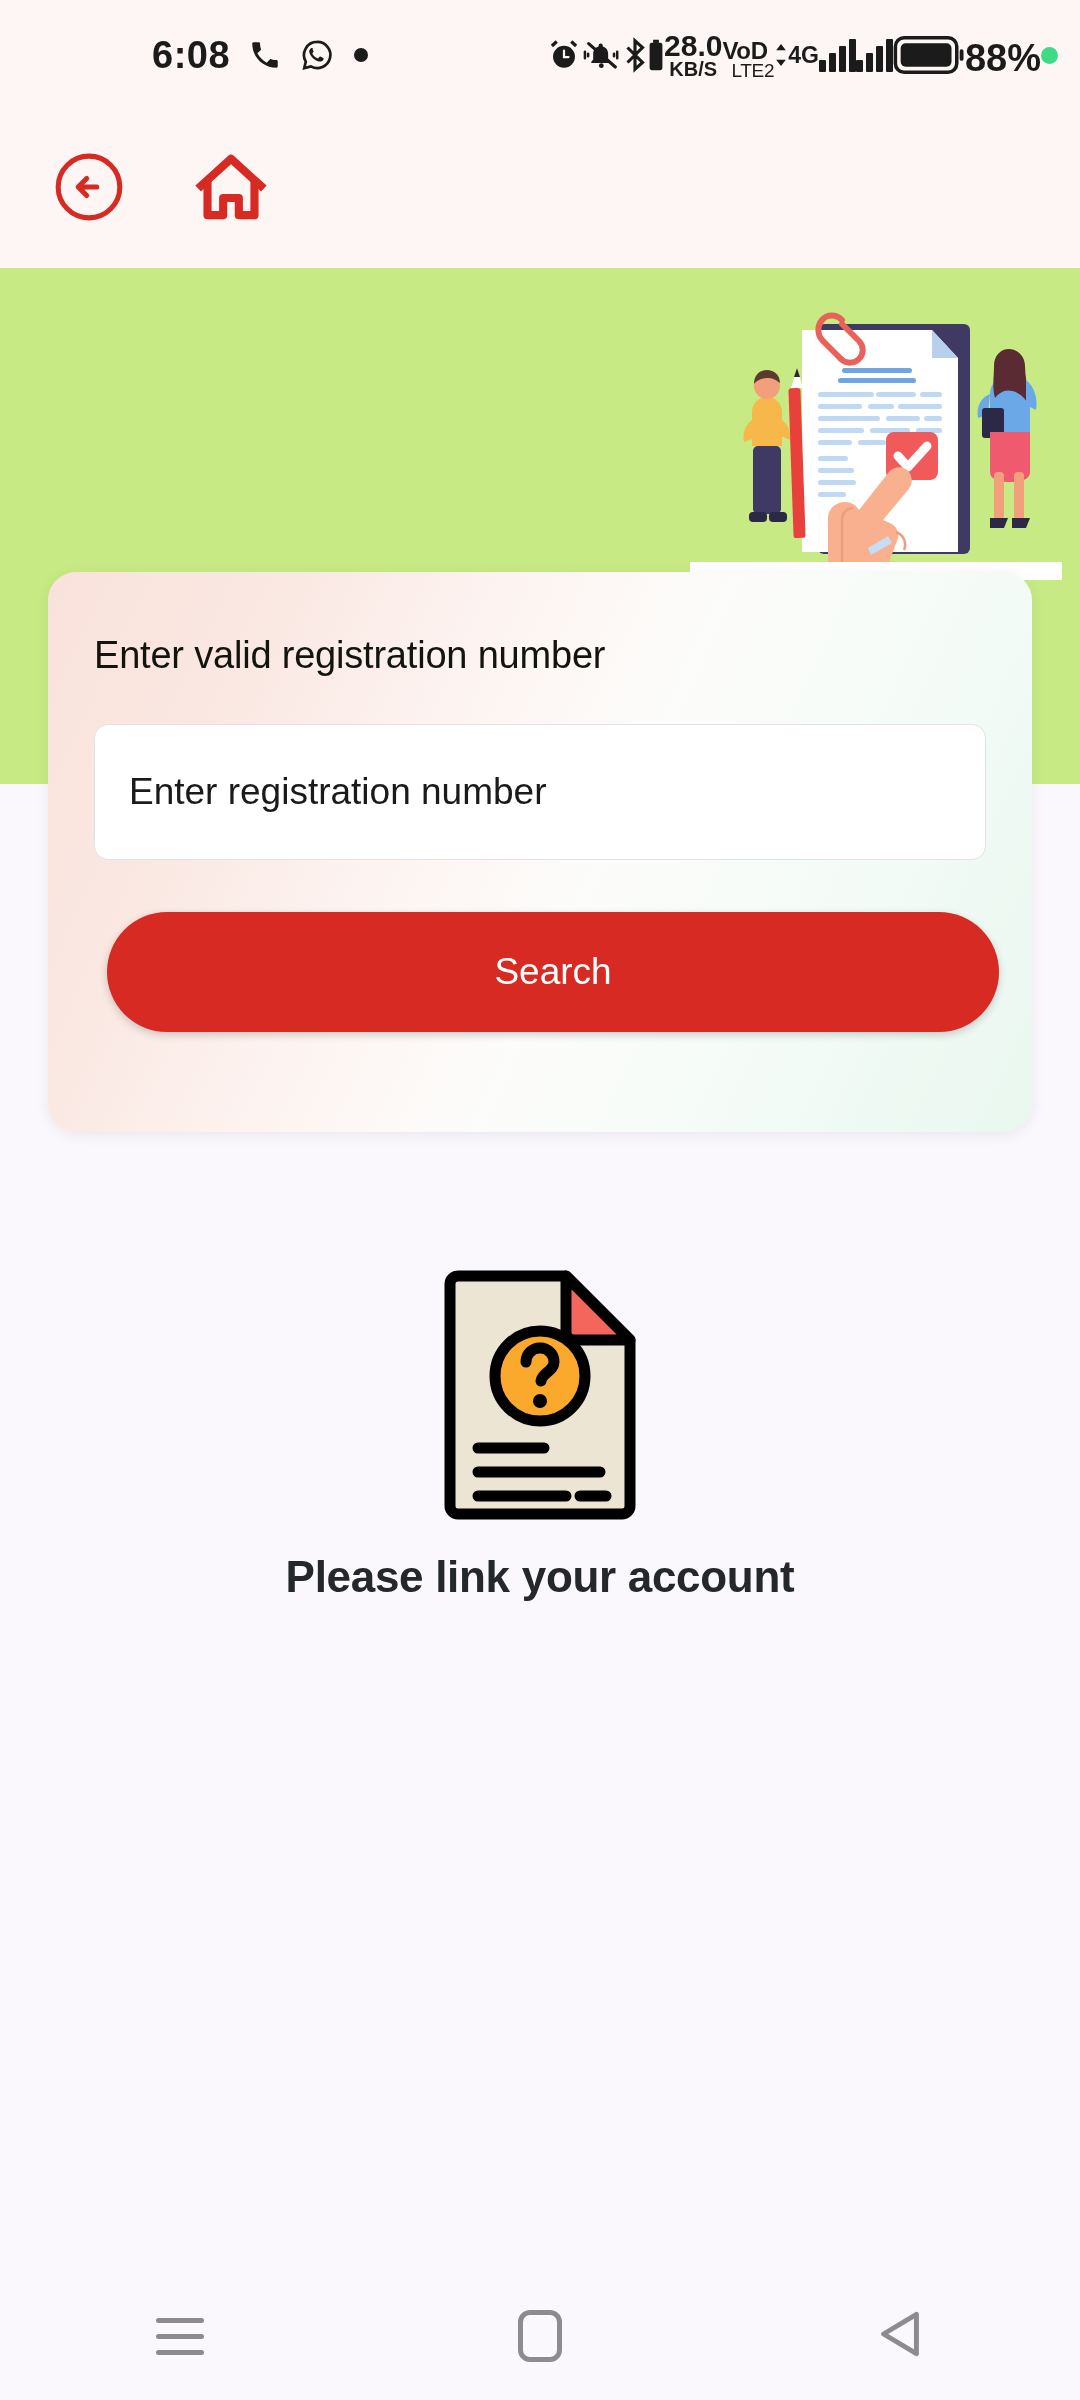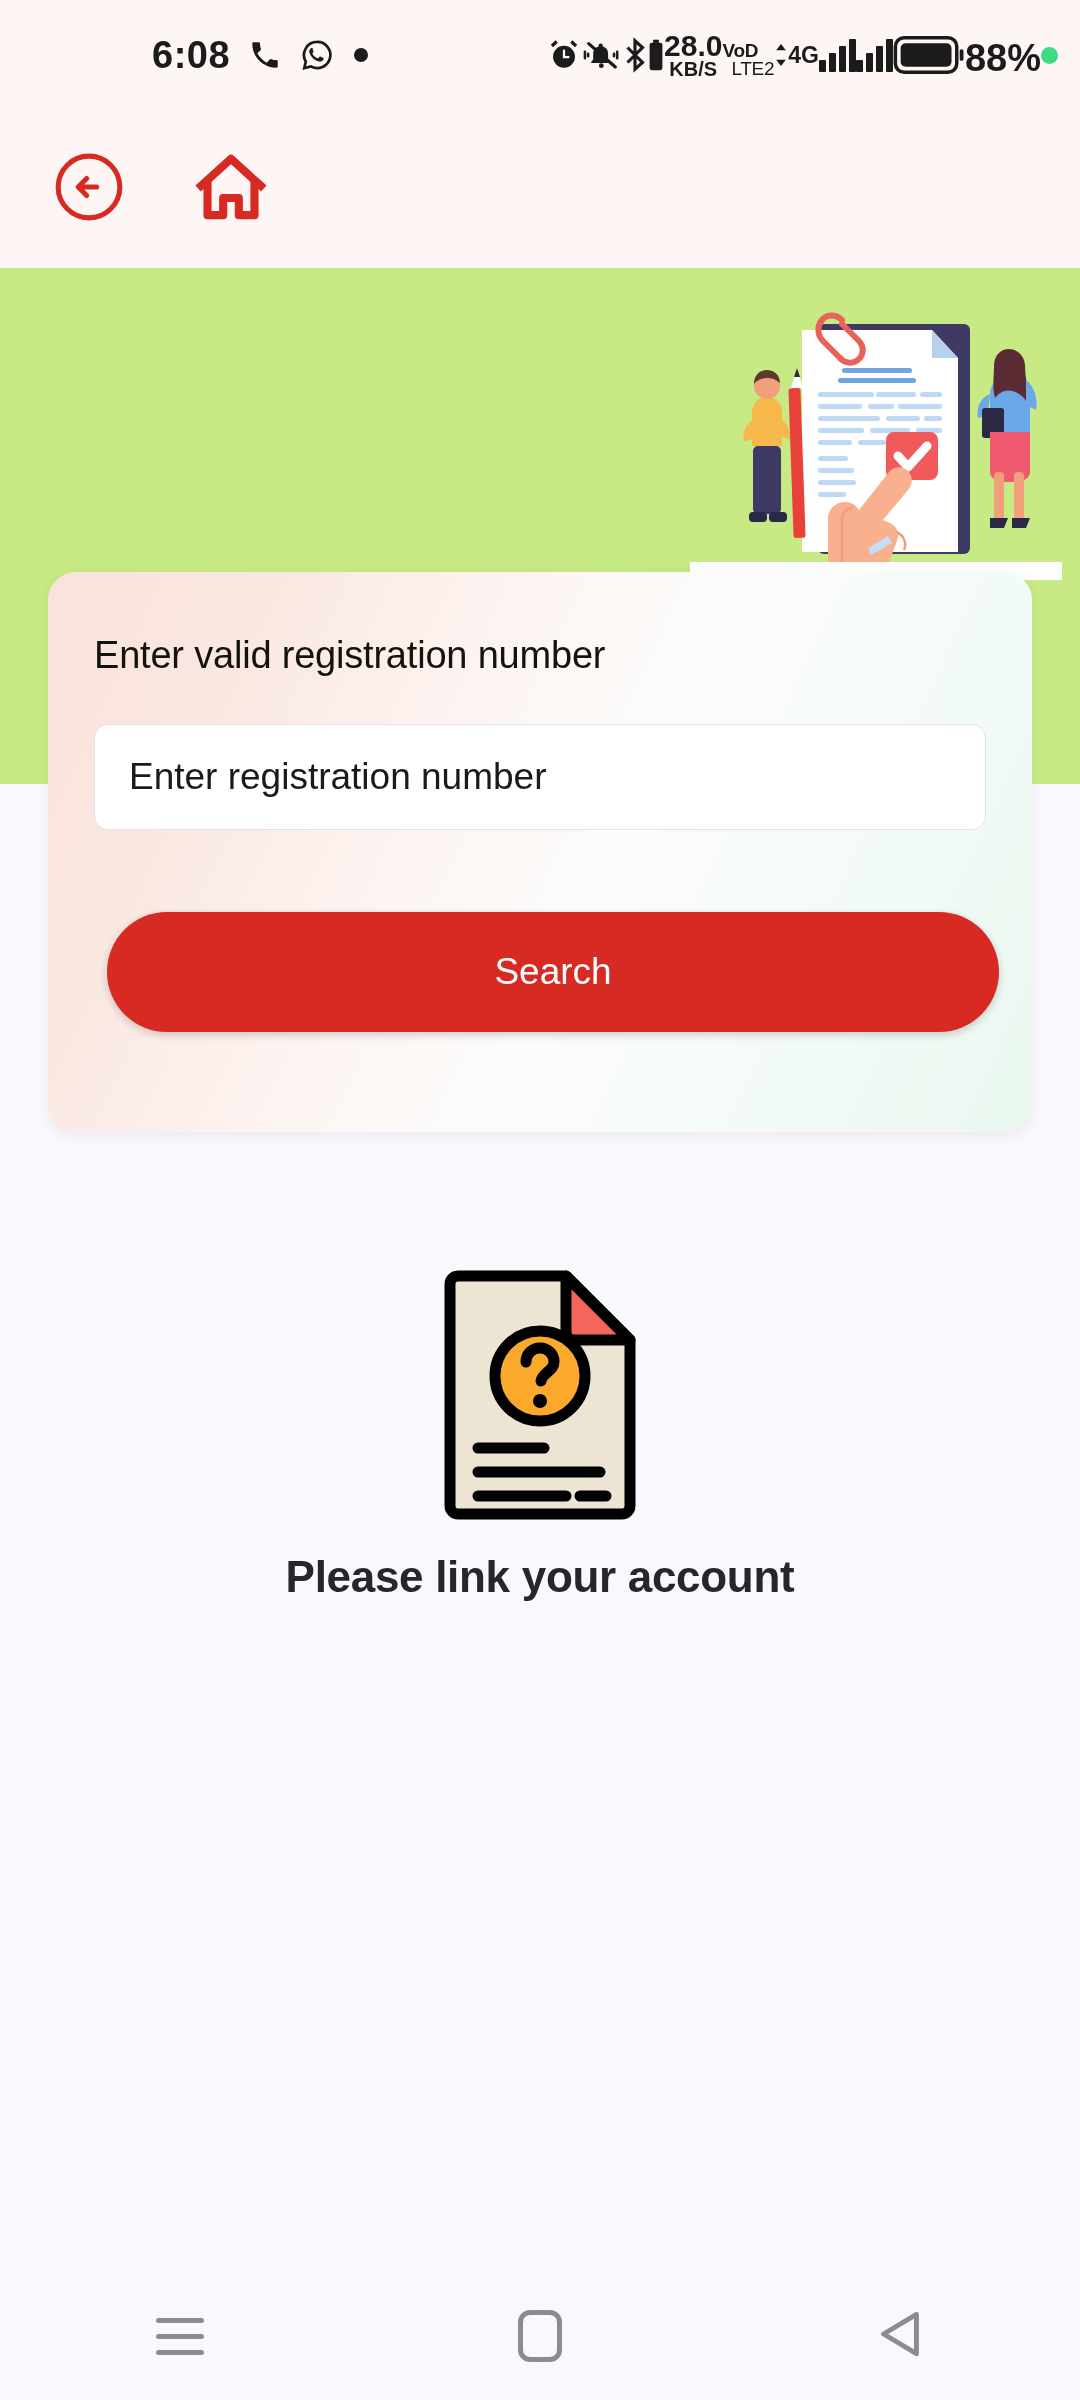--- a/index.html
+++ b/index.html
@@ -21,21 +21,21 @@
   .sb-time { font-size:38px; font-weight:600; color:#1b1b1b; letter-spacing:0.5px; }
   .sb-right {
     position:absolute; right:22px; top:0; height:110px;
     display:flex; align-items:center; 
   }
   .ic { display:inline-flex; align-items:center; justify-content:center; }
   .netspeed { display:flex; flex-direction:column; align-items:center; line-height:0.92; color:#1b1b1b; }
   .netspeed .n1 { font-size:30px; font-weight:700; }
   .netspeed .n2 { font-size:20px; font-weight:700; }
   .volte { display:flex; flex-direction:column; align-items:flex-start; line-height:0.92; color:#1b1b1b; }
-  .volte .v1 { font-size:19px; font-weight:700; letter-spacing:-0.3px;margin-top:9px; }
+  .volte .v1 { font-size:24px; font-weight:700; letter-spacing:-0.3px;margin-top:9px; }
   .volte .v2 { font-size:19px; font-weight:400; letter-spacing:-0.3px;margin-left:9px; }
   .fourg { display:flex; align-items:flex-start; color:#1b1b1b; }
   .fourg .g { font-size:23px; font-weight:700; }
   .bars { display:flex; align-items:flex-end; gap:3px; height:34px; }
   .bars i { display:block; width:7px; background:#1b1b1b; border-radius:1px; }
   .batt-pct { font-size:38px; font-weight:600; color:#1b1b1b;margin-top:6px; }
   .greendot { width:17px; height:17px; border-radius:50%; background:#3ddc84; }
 
   
   .topnav {
@@ -63,21 +63,21 @@
     border-radius:28px;
     background:
       linear-gradient(115deg,#FAE2DC 0%, #FAE7E1 18%, #FDF4F1 38%, #FCFCFB 55%, #F3FBF6 78%, #E9F7EF 100%);
     box-shadow:0 3px 14px rgba(0,0,0,0.07);
   }
   .card-label {
     position:absolute; left:46px; top:62px;
     font-size:38px; font-weight:400; color:#14140f; letter-spacing:-0.2px;
   }
   .reg-input {
-    position:absolute; left:46px; top:152px; width:892px; height:106px;
+    position:absolute; left:46px; top:152px; width:892px; height:136px;
     background:#ffffff; border:1px solid #e2e2e6; border-radius:14px;
     font-family:"Liberation Sans", sans-serif;
     font-size:37px; color:#111; padding:18px 34px;
     outline:none;
   }
   .reg-input::placeholder { color:#1a1a1a; opacity:1; }
   .search-btn {
     position:absolute; left:59px; top:340px; width:892px; height:120px;
     background:#D62A22; border:none; border-radius:60px;
     color:#fff; font-size:37px; font-weight:400;

